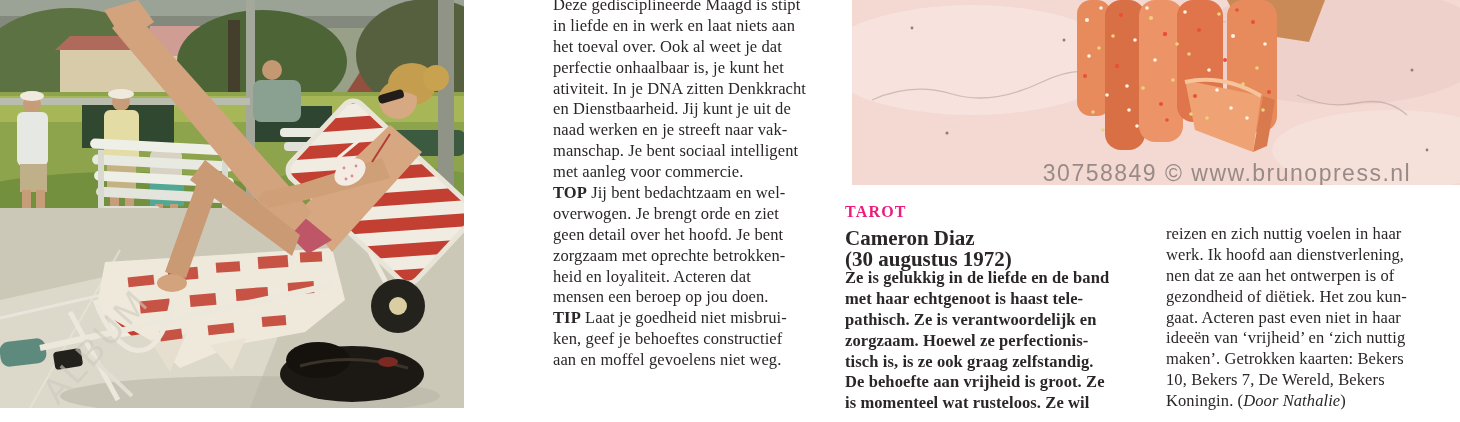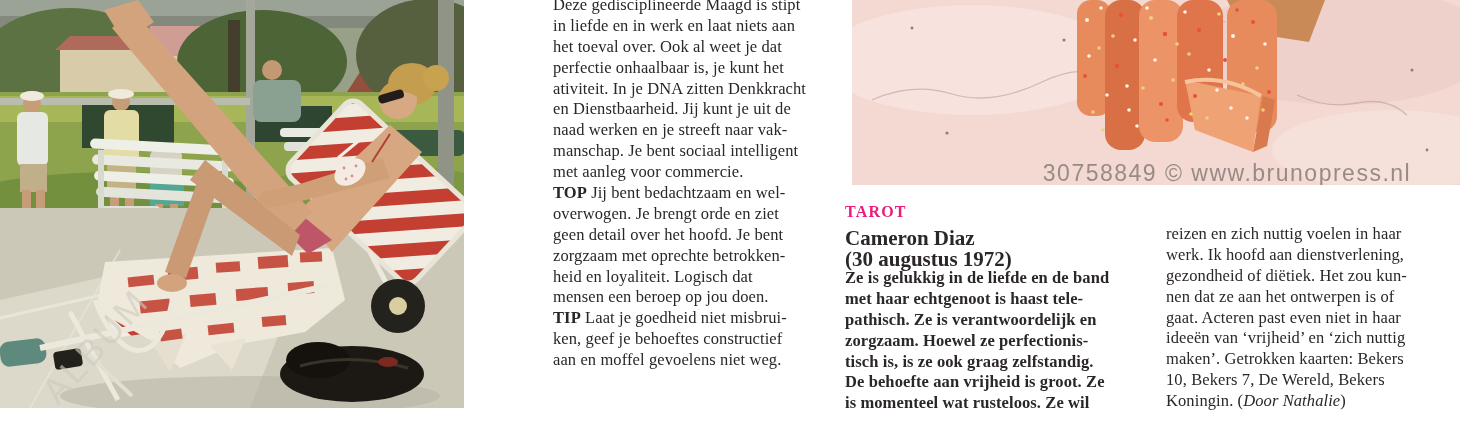--- a/index.html
+++ b/index.html
@@ -176,21 +176,21 @@
       <div class="tline"><span class="seg-t">perfectie onhaalbaar is, je kunt het</span></div>
       <div class="tline"><span class="seg-t">ativiteit. In je DNA zitten Denkkracht</span></div>
       <div class="tline"><span class="seg-t">en Dienstbaarheid. Jij kunt je uit de</span></div>
       <div class="tline"><span class="seg-t">naad werken en je streeft naar vak-</span></div>
       <div class="tline"><span class="seg-t">manschap. Je bent sociaal intelligent</span></div>
       <div class="tline"><span class="seg-t">met aanleg voor commercie.</span></div>
       <div class="tline"><span class="seg-b">TOP</span><span class="seg-t"> Jij bent bedachtzaam en wel-</span></div>
       <div class="tline"><span class="seg-t">overwogen. Je brengt orde en ziet</span></div>
       <div class="tline"><span class="seg-t">geen detail over het hoofd. Je bent</span></div>
       <div class="tline"><span class="seg-t">zorgzaam met oprechte betrokken-</span></div>
-      <div class="tline"><span class="seg-t">heid en loyaliteit. Logisch dat</span></div>
+      <div class="tline"><span class="seg-t">heid en loyaliteit. Acteren dat</span></div>
       <div class="tline"><span class="seg-t">mensen een beroep op jou doen.</span></div>
       <div class="tline"><span class="seg-b">TIP</span><span class="seg-t"> Laat je goedheid niet misbrui-</span></div>
       <div class="tline"><span class="seg-t">ken, geef je behoeftes constructief</span></div>
       <div class="tline"><span class="seg-t">aan en moffel gevoelens niet weg.</span></div>
     </div>
 
   <div class="photo" style="left:852px;top:0;width:616px;height:185px;">
     <svg width="608" height="185" viewBox="0 0 608 185">
       <rect width="608" height="185" fill="#f3d9d2"></rect>
       <ellipse cx="120" cy="60" rx="150" ry="55" fill="#f8e6e1" opacity=".7"></ellipse>
@@ -277,22 +277,22 @@
       <div class="tline"><span class="seg-t">met haar echtgenoot is haast tele-</span></div>
       <div class="tline"><span class="seg-t">pathisch. Ze is verantwoordelijk en</span></div>
       <div class="tline"><span class="seg-t">zorgzaam. Hoewel ze perfectionis-</span></div>
       <div class="tline"><span class="seg-t">tisch is, is ze ook graag zelfstandig.</span></div>
       <div class="tline"><span class="seg-t">De behoefte aan vrijheid is groot. Ze</span></div>
       <div class="tline"><span class="seg-t">is momenteel wat rusteloos. Ze wil</span></div>
     </div>
   <div class="textcol" style="left:1135px;top:224px;margin-left:31px;">
       <div class="tline"><span class="seg-t">reizen en zich nuttig voelen in haar</span></div>
       <div class="tline"><span class="seg-t">werk. Ik hoofd aan dienstverlening,</span></div>
+      <div class="tline"><span class="seg-t">nen dat ze aan het ontwerpen is of</span></div>
       <div class="tline"><span class="seg-t">gezondheid of diëtiek. Het zou kun-</span></div>
-      <div class="tline"><span class="seg-t">nen dat ze aan het ontwerpen is of</span></div>
       <div class="tline"><span class="seg-t">gaat. Acteren past even niet in haar</span></div>
       <div class="tline"><span class="seg-t">ideeën van ‘vrijheid’ en ‘zich nuttig</span></div>
       <div class="tline"><span class="seg-t">maken’. Getrokken kaarten: Bekers</span></div>
       <div class="tline"><span class="seg-t">10, Bekers 7, De Wereld, Bekers</span></div>
       <div class="tline"><span class="seg-t">Koningin. (</span><span class="seg-i">Door Nathalie</span><span class="seg-t">)</span></div>
     </div>
 
 </div>
 
 </body></html>

